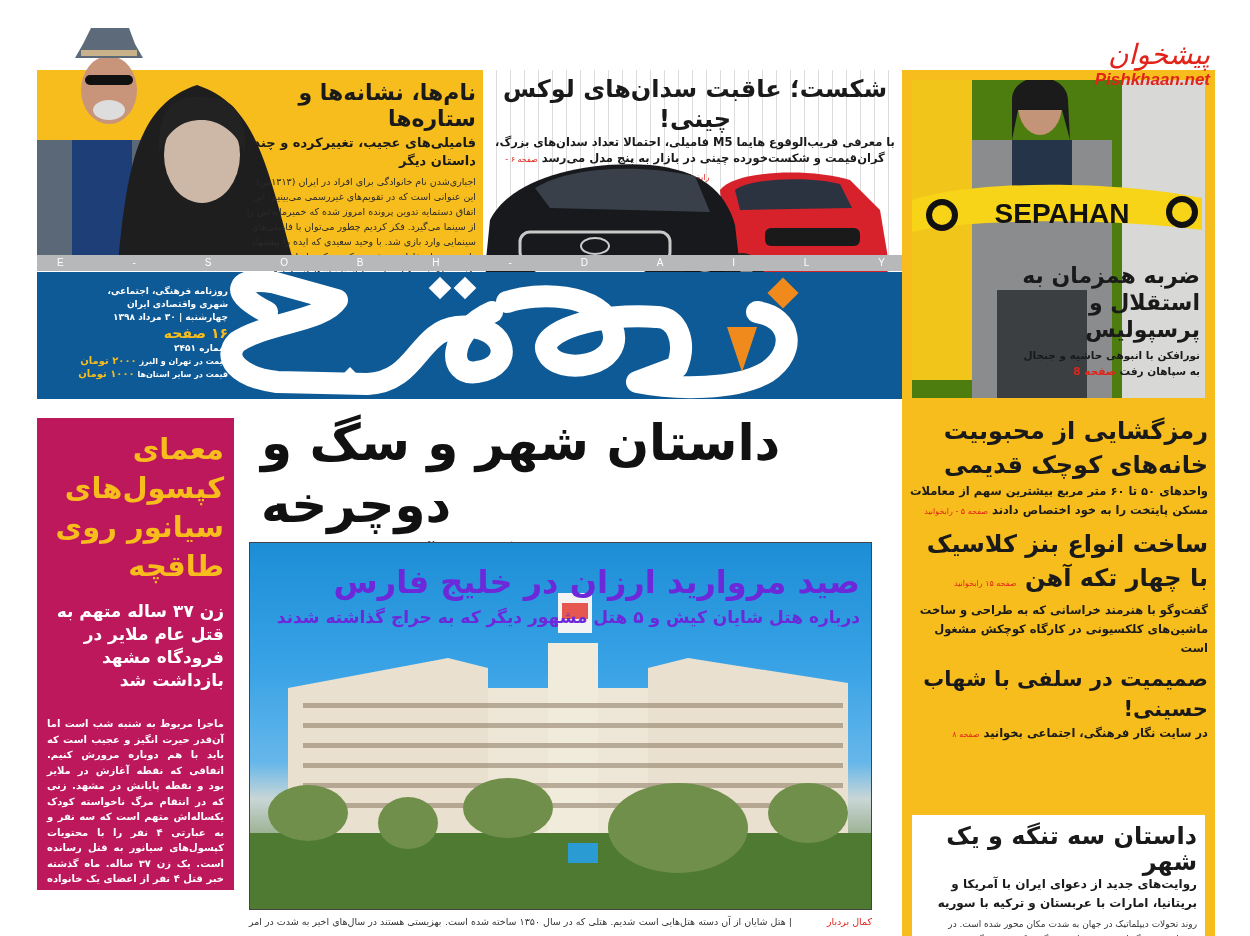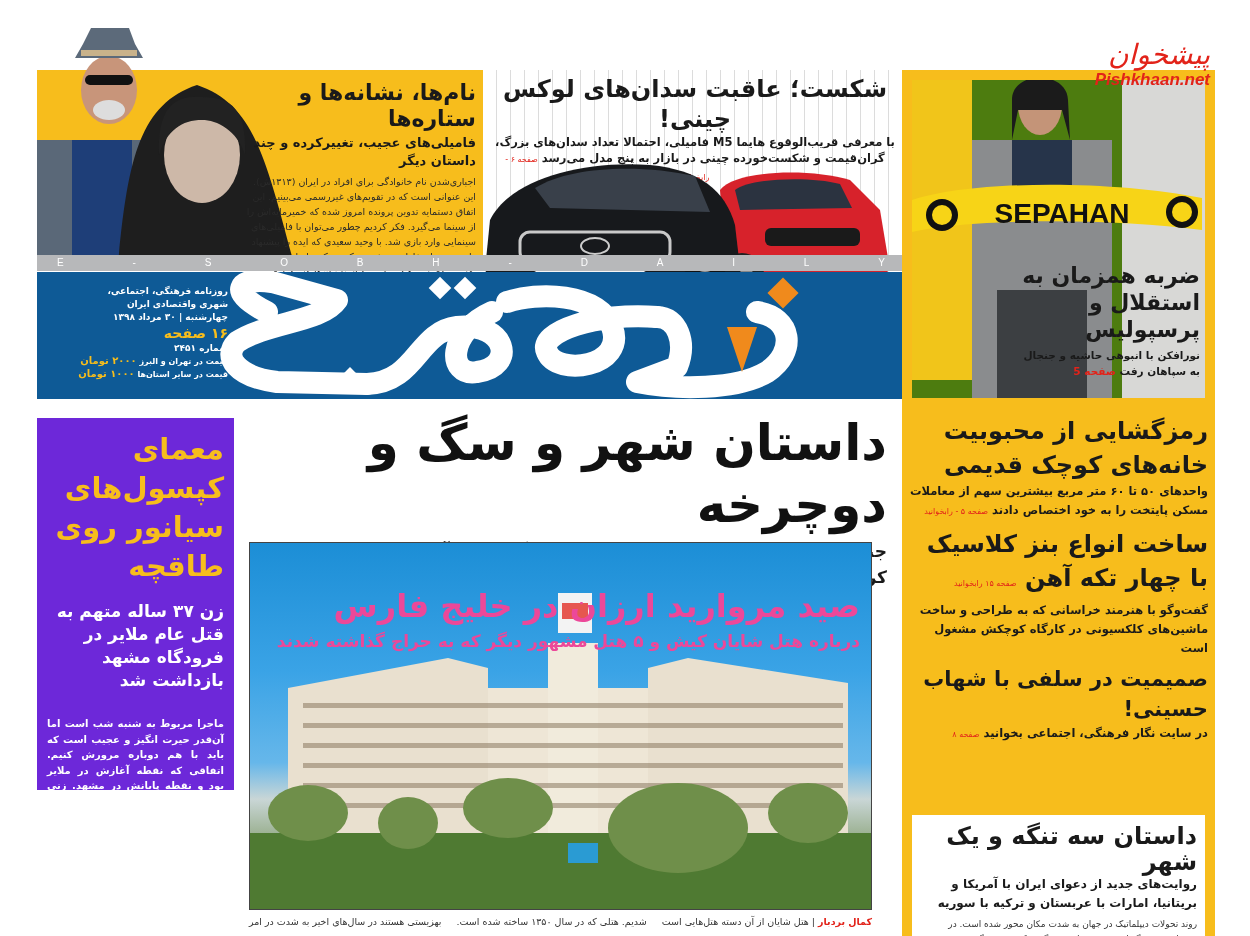--- a/index.html
+++ b/index.html
@@ -57,36 +57,36 @@
   .rc-p { font-size: 11.5px; line-height: 19px; font-weight: bold; }
   .rc-link { font-size: 8px; color: #e2231a; font-weight: normal; }
   .rc-gap { height: 6px; }
 
   .rc-white { left: 912px; top: 815px; width: 293px; height: 121px; background: #fff; padding: 8px 8px 0 8px; text-align: right; }
   .rc-white .t { font-weight: bold; font-size: 24px; line-height: 26px; }
   .rc-white .s { font-weight: bold; font-size: 12px; line-height: 19px; }
   .rc-white .b { font-size: 9px; line-height: 15px; color: #333; margin-top: 4px; }
 
   
-  .main-head { left: 242px; top: 412px; width: 645px; text-align: right; }
+  .main-head { left: 261px; top: 412px; width: 645px; text-align: left; }
   .main-title { font-weight: bold; font-size: 50px; line-height: 62px; letter-spacing: -1px; color: #111; }
   .main-sub { font-weight: bold; font-size: 17px; line-height: 26px; margin-top: 2px; }
   .main-link { font-size: 8px; color: #e2231a; font-weight: normal; }
 
   
   .hotel { left: 249px; top: 542px; width: 623px; height: 368px; border: 1px solid #444;
     background: linear-gradient(180deg, #1c8ed6 0%, #3aa3e6 35%, #66b7ea 60%, #c9d6d6 70%, #6c8a4a 90%, #3f6a2b 100%); overflow: hidden; }
-  .hotel-text { left: 255px; top: 560px; width: 605px; text-align: right; color: #ec4899; margin-top: 24px; }
+  .hotel-text { left: 255px; top: 560px; width: 605px; text-align: right; color: #6d28d9; }
   .hotel-title { font-weight: bold; font-size: 32px; line-height: 44px; }
   .hotel-sub { font-weight: bold; font-size: 17px; line-height: 26px; }
   .hotel-byline { left: 249px; top: 916px; width: 623px; font-size: 9.5px; color: #333; display: flex; justify-content: space-between; }
-  .hotel-byline .author { color: #e2231a; font-weight: bold; }
-
-  
-  .lc { left: 37px; top: 418px; width: 197px; height: 372px; background: #6d28d9; text-align: right; padding: 12px 10px 0 10px; }
+  .hotel-byline .author { color: #e2231a; font-weight: normal; margin-left: 32px; }
+
+  
+  .lc { left: 37px; top: 418px; width: 197px; height: 472px; background: #be185d; text-align: right; padding: 12px 10px 0 10px; }
   .lc-title { font-weight: bold; font-size: 29px; line-height: 39px; color: #f7bd1c; }
   .lc-sub { font-weight: bold; font-size: 17px; line-height: 23px; color: #fff; margin-top: 14px; }
   .lc-body { font-size: 10px; line-height: 15.5px; color: #fff; margin-top: 24px; text-align: justify; font-weight: bold; }
 </style>
 </head>
 <body>
 
 <div class="abs tl-box"></div>
 <div class="abs tl-photos">
   <svg class="abs tl-man" viewBox="0 0 130 250">
@@ -201,21 +201,21 @@
   </svg>
 </div>
 <div class="abs pish">
   <div class="pish-fa">پیشخوان</div>
   <div class="pish-en">Pishkhaan.net</div>
 </div>
 <div class="abs sport-text">
   <div class="sport-title">ضربه همزمان به استقلال و پرسپولیس</div>
   <div class="sport-sub">
     <span>نورافکن با انبوهی حاشیه و جنجال به سپاهان رفت</span>
-    <span class="red">صفحه 5</span>
+    <span class="red">صفحه 8</span>
   </div>
 </div>
 
 <div class="abs rc-stories">
   <div class="rc-gap"></div>
   <div>
     <div class="rc-h big">رمزگشایی از محبوبیت خانه‌های کوچک قدیمی</div>
     <div class="rc-p"><span>واحدهای ۵۰ تا ۶۰ متر مربع بیشترین سهم از معاملات مسکن پایتخت را به خود اختصاص دادند</span> <span class="rc-link">صفحه ۵ - رابخوانید</span></div>
   </div>
   <div class="rc-gap"></div>

